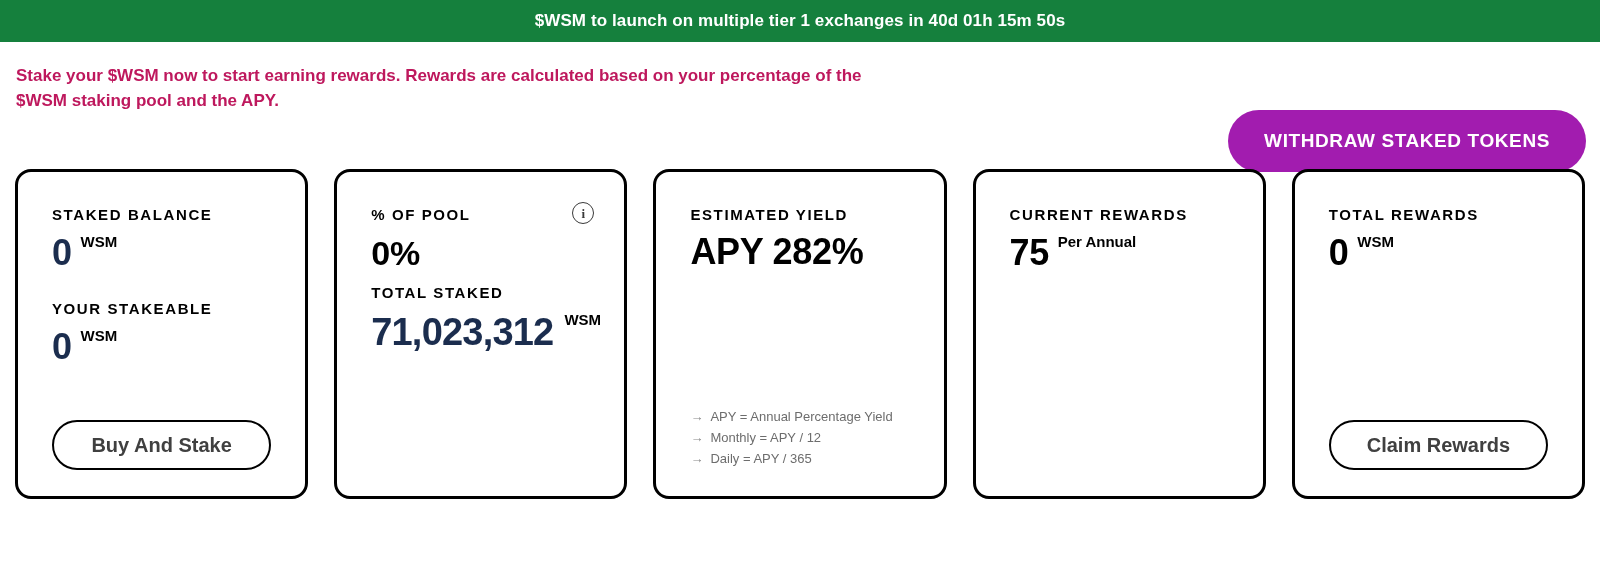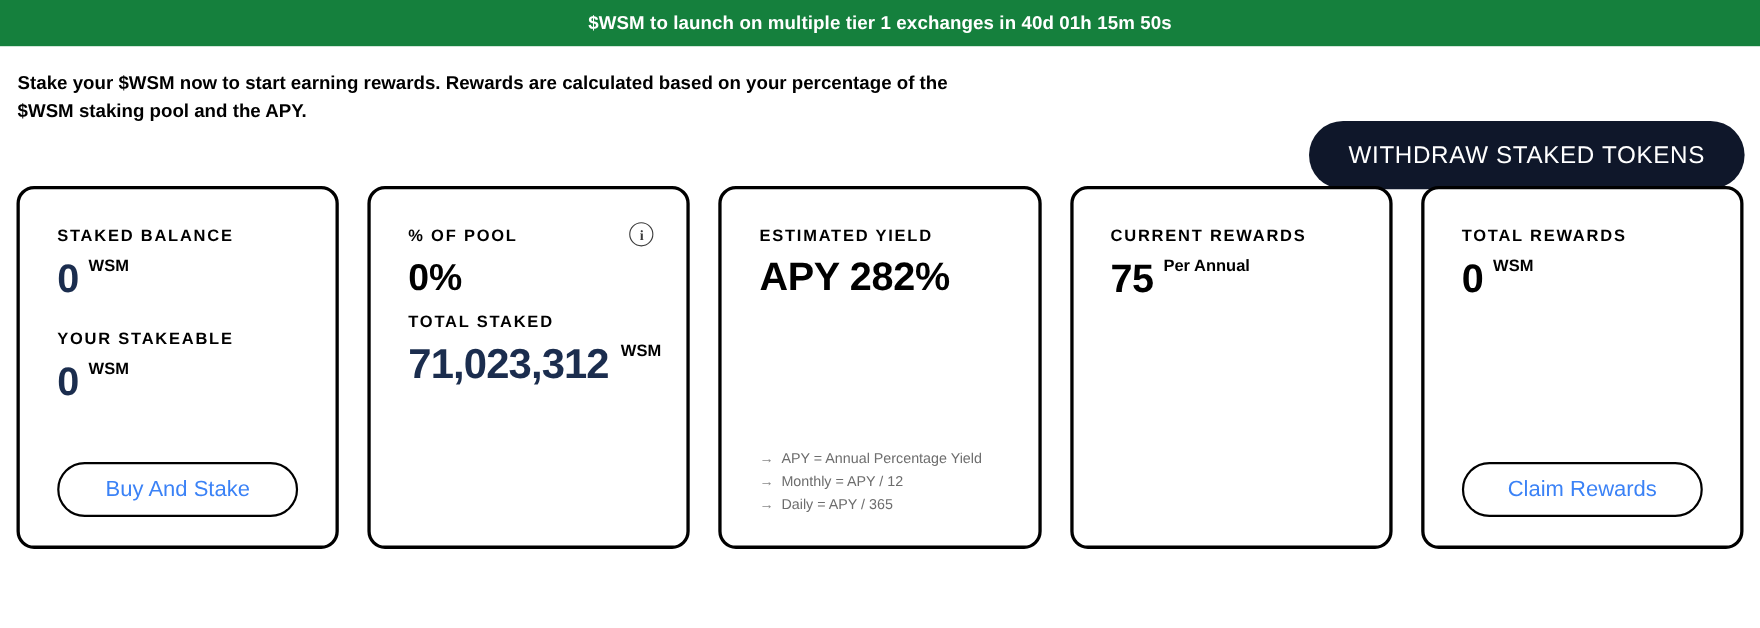--- a/index.html
+++ b/index.html
@@ -37,38 +37,38 @@
     font-weight: 800;
     letter-spacing: -0.5px;
     color: #1b2d4e;
     line-height: 1.15;
   }
 
   .page-desc {
     margin-top: 22px;
     font-size: 17px;
     font-weight: 700;
-    color: #000000;
+    color: #be185d;
     line-height: 1.45;
     max-width: 880px;
   }
 
   .withdraw-btn {
     position: absolute;
     top: 46px;
     right: 14px;
     height: 62px;
     padding: 0 36px;
     border: none;
     border-radius: 34px;
-    background: #0f172a;
+    background: #a21caf;
     color: #ffffff;
     font-family: "Liberation Sans", sans-serif;
-    font-size: 22px;
-    font-weight: 400;
+    font-size: 19px;
+    font-weight: 700;
     letter-spacing: 0.6px;
     cursor: pointer;
     display: flex;
     align-items: center;
     justify-content: center;
   }
 
   
   .cards {
     display: flex;
@@ -196,24 +196,24 @@
     font-size: 13px;
     color: #8a8a8a;
   }
 
   .pill-btn {
     width: 100%;
     height: 50px;
     border: 2.5px solid #000000;
     border-radius: 28px;
     background: #ffffff;
-    color: #3b82f6;
+    color: #404040;
     font-family: "Liberation Sans", sans-serif;
     font-size: 20px;
-    font-weight: 400;
+    font-weight: 700;
     cursor: pointer;
     display: flex;
     align-items: center;
     justify-content: center;
   }
 </style>
 </head>
 <body>
 
 <div class="banner">

